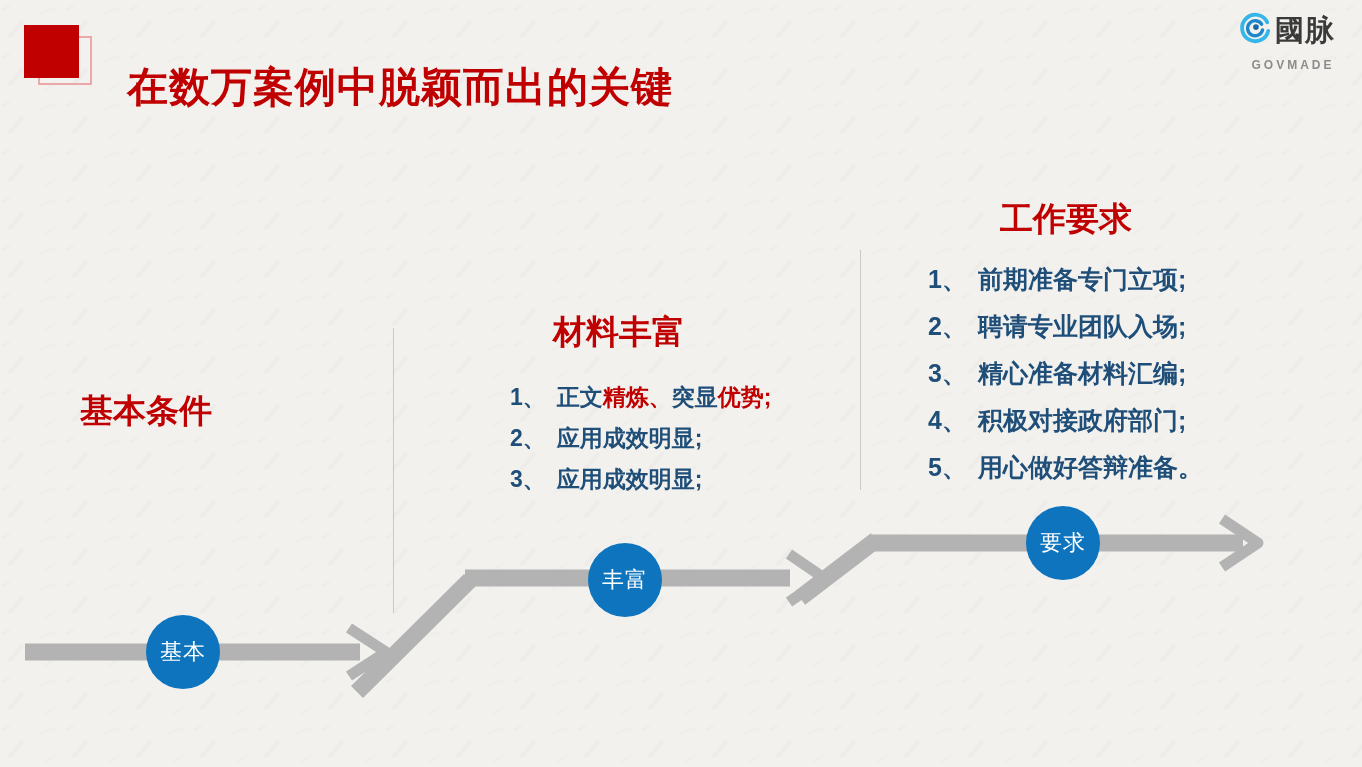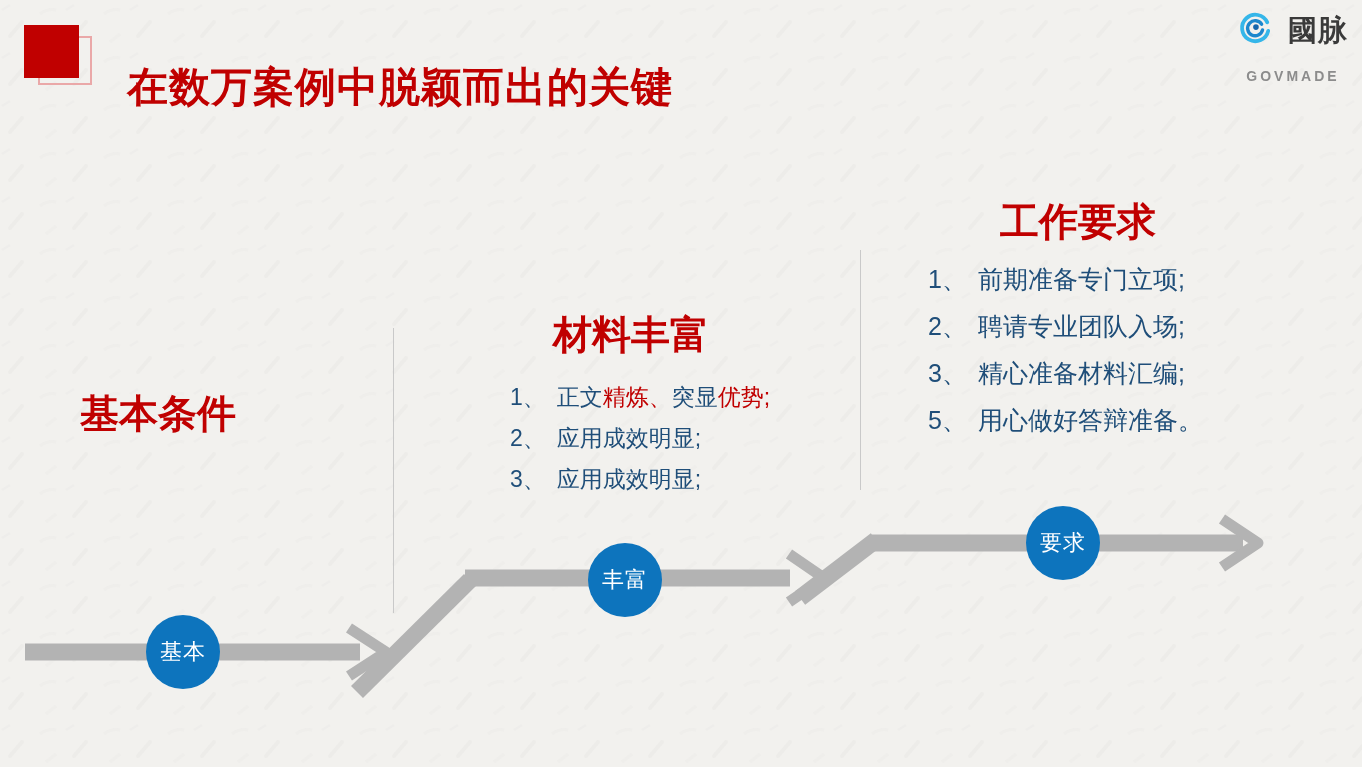--- a/index.html
+++ b/index.html
@@ -17,40 +17,40 @@
   body{font-family:"Liberation Sans","DejaVu Sans",sans-serif;}
   .slide{position:relative;width:1362px;height:767px;background:var(--bg);overflow:hidden;}
   .bg-texture{position:absolute;left:0;top:0;z-index:0;}
 
   
   .sq-outline{position:absolute;left:38px;top:36px;width:50px;height:45px;border:2px solid var(--outline-pink);z-index:1;background:transparent;}
   .sq-solid{position:absolute;left:24px;top:25px;width:55px;height:53px;background:var(--accent-red);z-index:2;}
   .page-title{position:absolute;left:127px;top:33px;font-size:41px;font-weight:bold;color:var(--accent-red);letter-spacing:1px;z-index:2;white-space:nowrap;}
 
   .logo{position:absolute;right:14px;top:10px;width:110px;z-index:2;text-align:center;}
-  .logo-row{display:flex;align-items:center;justify-content:space-between;gap:3px;}
+  .logo-row{display:flex;align-items:center;justify-content:flex-start;gap:3px;}
   .logo-name{font-family:"DejaVu Serif","Liberation Serif",serif;font-weight:bold;font-size:29px;color:var(--logo-dark);letter-spacing:1px;line-height:1;}
-  .logo-sub{font-size:14px;font-weight:bold;color:var(--logo-gray);letter-spacing:3px;margin-top:18px;}
+  .logo-sub{font-size:12px;font-weight:bold;color:var(--logo-gray);letter-spacing:3px;margin-top:8px;}
 
   
   .divider{position:absolute;width:1px;background:var(--divider-gray);z-index:1;}
   .divider-1{left:393px;top:328px;height:285px;}
   .divider-2{left:860px;top:250px;height:240px;}
 
   
-  .section-heading{position:absolute;font-size:39px;font-weight:bold;color:var(--accent-red);z-index:2;white-space:nowrap;line-height:1.05;}
+  .section-heading{position:absolute;font-size:33px;font-weight:bold;color:var(--accent-red);z-index:2;white-space:nowrap;line-height:1.05;}
   .heading-1{left:80px;top:394px;}
   .heading-2{left:553px;top:315px;}
   .heading-3{left:1000px;top:202px;}
 
   .item-list{position:absolute;z-index:2;}
   .list-1{left:50px;top:444px;}
   .list-2{left:478px;top:377px;margin-left:32px;}
   .list-3{left:928px;top:256px;}
-  .item{white-space:nowrap;font-weight:normal;color:var(--text-blue);}
+  .item{white-space:nowrap;font-weight:bold;color:var(--text-blue);}
   .list-1 .item{height:43px;line-height:43px;font-size:23px;}
   .list-2 .item{height:41px;line-height:41px;font-size:23px;}
   .list-3 .item{height:47px;line-height:47px;font-size:25px;}
   .num{margin-right:11px;}
   .seg-blue{color:var(--text-blue);}
   .seg-red{color:var(--accent-red);}
 
   
   .arrow-layer{position:absolute;left:0;top:0;z-index:3;}
   .shaft{stroke:var(--arrow-gray);stroke-width:17;fill:none;}
@@ -108,20 +108,21 @@
 
   <div class="item-list list-2">
       <div class="item"><span class="num">1、</span><span class="seg seg-blue">正文</span><span class="seg seg-red">精炼、</span><span class="seg seg-blue">突显</span><span class="seg seg-red">优势;</span></div>
       <div class="item"><span class="num">2、</span><span class="seg seg-blue">应用成效明显;</span></div>
       <div class="item"><span class="num">3、</span><span class="seg seg-blue">应用成效明显;</span></div>
     </div>
   <div class="item-list list-3">
       <div class="item"><span class="num">1、</span><span class="seg seg-blue">前期准备专门立项;</span></div>
       <div class="item"><span class="num">2、</span><span class="seg seg-blue">聘请专业团队入场;</span></div>
       <div class="item"><span class="num">3、</span><span class="seg seg-blue">精心准备材料汇编;</span></div>
+      <div class="item"><span class="num">4、</span><span class="seg seg-blue">积极对接政府部门;</span></div>
       <div class="item"><span class="num">5、</span><span class="seg seg-blue">用心做好答辩准备。</span></div>
     </div>
 
   <svg class="arrow-layer" width="1362" height="767" aria-hidden="true">
     <line class="shaft" x1="25" y1="652" x2="360" y2="652"></line>
     <polyline class="chev" points="349,628 386,652 349,676"></polyline>
     <line class="shaft" x1="357" y1="692" x2="470" y2="580"></line>
     <line class="shaft" x1="465" y1="578" x2="790" y2="578"></line>
     <polyline class="chev" points="789,554 824,578 789,602"></polyline>
     <line class="shaft" x1="800" y1="598" x2="876" y2="540"></line>

